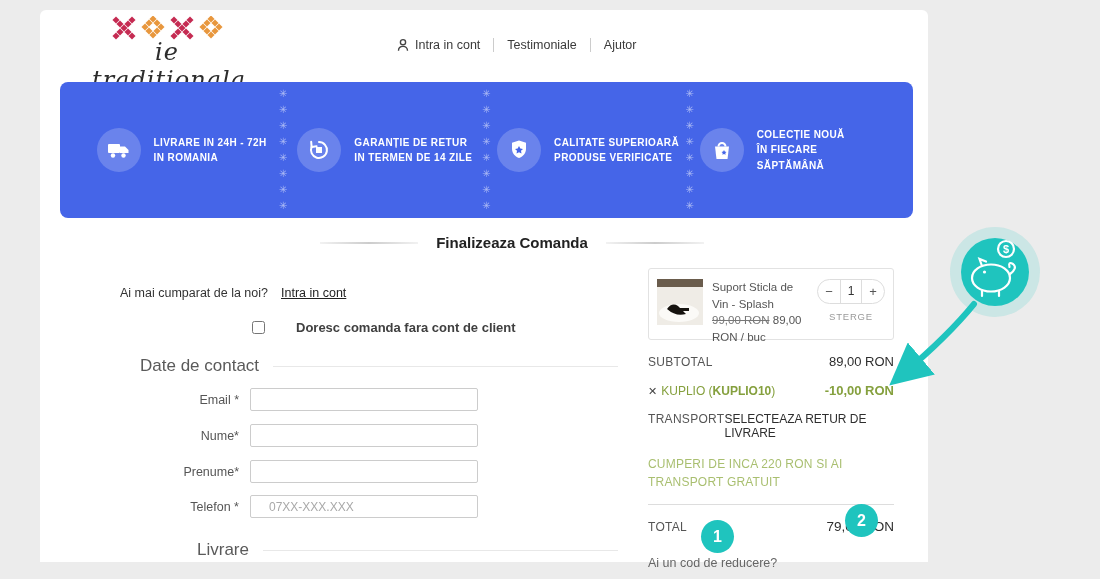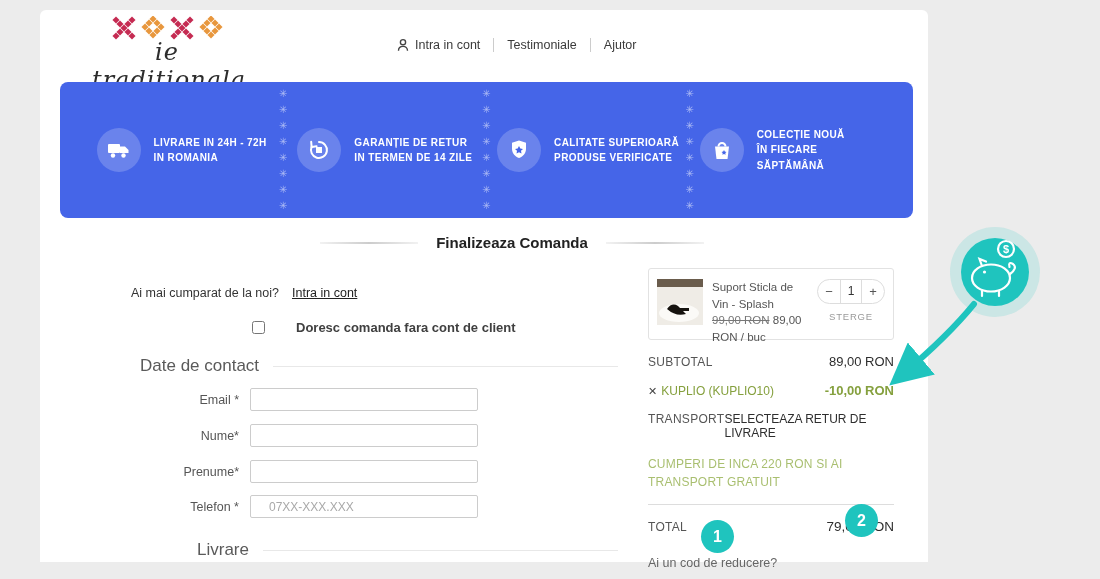--- a/index.html
+++ b/index.html
@@ -28,21 +28,21 @@
   .sep-col { white-space:pre-line; text-align:center; font-size:10px; line-height:16px;
              color:rgba(255,255,255,.55); flex:none; width:20px; }
 
   
   .page-title-row { position:absolute; left:0; top:224px; width:888px; display:flex;
                     align-items:center; justify-content:center; gap:18px;margin-left:28px; }
   .title-line { width:98px; height:2px; background:linear-gradient(to right,#f2f2f2,#ccc,#f2f2f2); }
   .page-title { font-size:15px; font-weight:bold; color:#222; }
 
   
-  .login-row { position:absolute; left:80px; top:276px; font-size:12.5px; color:#333; display:flex; gap:13px;margin-left:11px; }
+  .login-row { position:absolute; left:80px; top:276px; font-size:12.5px; color:#333; display:flex; gap:13px; }
   .login-link { color:#222; text-decoration:underline; cursor:pointer; }
   .guest-row { position:absolute; left:212px; top:310px; display:flex; align-items:center; gap:8px; }
   .guest-row input { width:13px; height:13px; }
   .guest-label { font-size:13px; font-weight:bold; color:#404040;margin-left:23px; }
   .section-heading { position:absolute; display:flex; align-items:center; gap:14px; width:500px; }
   .section-heading .h-text { font-size:17px; color:#5a5a5a; white-space:nowrap; }
   .section-heading .h-line { flex:1; height:1px; background:#e8e8e8; }
   .field-row { position:absolute; display:flex; align-items:center; }
   .field-label { width:122px; text-align:right; padding-right:11px; font-size:12.5px; color:#555; }
   .field-input { width:228px; height:23px; border:1px solid #ccc; border-radius:2px; font-size:12px;
@@ -62,21 +62,21 @@
   .step-btn { width:22px; text-align:center; font-size:13px; color:#555; cursor:pointer; border:none;
               background:none; line-height:23px; }
   .qty { width:22px; text-align:center; font-size:12px; color:#333; border-left:1px solid #ddd;
          border-right:1px solid #ddd; line-height:23px; }
   .delete-link { font-size:9.5px; color:#9a9a9a; letter-spacing:.8px; cursor:pointer; }
   .sum-row { display:flex; justify-content:space-between; align-items:baseline; margin-top:14px; }
   .sum-label { font-size:12px; color:#555; letter-spacing:.3px; }
   .sum-value { font-size:13px; color:#2e2e2e; }
   .coupon-line { color:#85a03e; font-size:12px; }
   .coupon-line .rm { color:#444; cursor:pointer; margin-right:4px; font-size:11px; }
-  .coupon-line b { font-weight:normal; }
+  .coupon-line b { font-weight:bold; }
   .coupon-value { color:#85a03e; font-weight:bold; font-size:13px; }
   .transport-value { font-size:12px; color:#2e2e2e; }
   .free-note { margin-top:15px; font-size:12px; line-height:1.5; color:#a9bf70; letter-spacing:.2px; }
   .sum-divider { margin-top:13px; height:1px; background:#ddd; }
   .total-row { margin-top:14px; }
   .total-row .sum-value { font-size:13.5px; }
   .coupon-q { margin-top:22px; font-size:12.5px; color:#666; }
   .badge { position:absolute; width:33px; height:33px; border-radius:50%; background:#1fc4be; color:#fff;
            font-size:16px; font-weight:bold; display:flex; align-items:center; justify-content:center; z-index:4; }
   .badge-one { left:661px; top:510px; }

